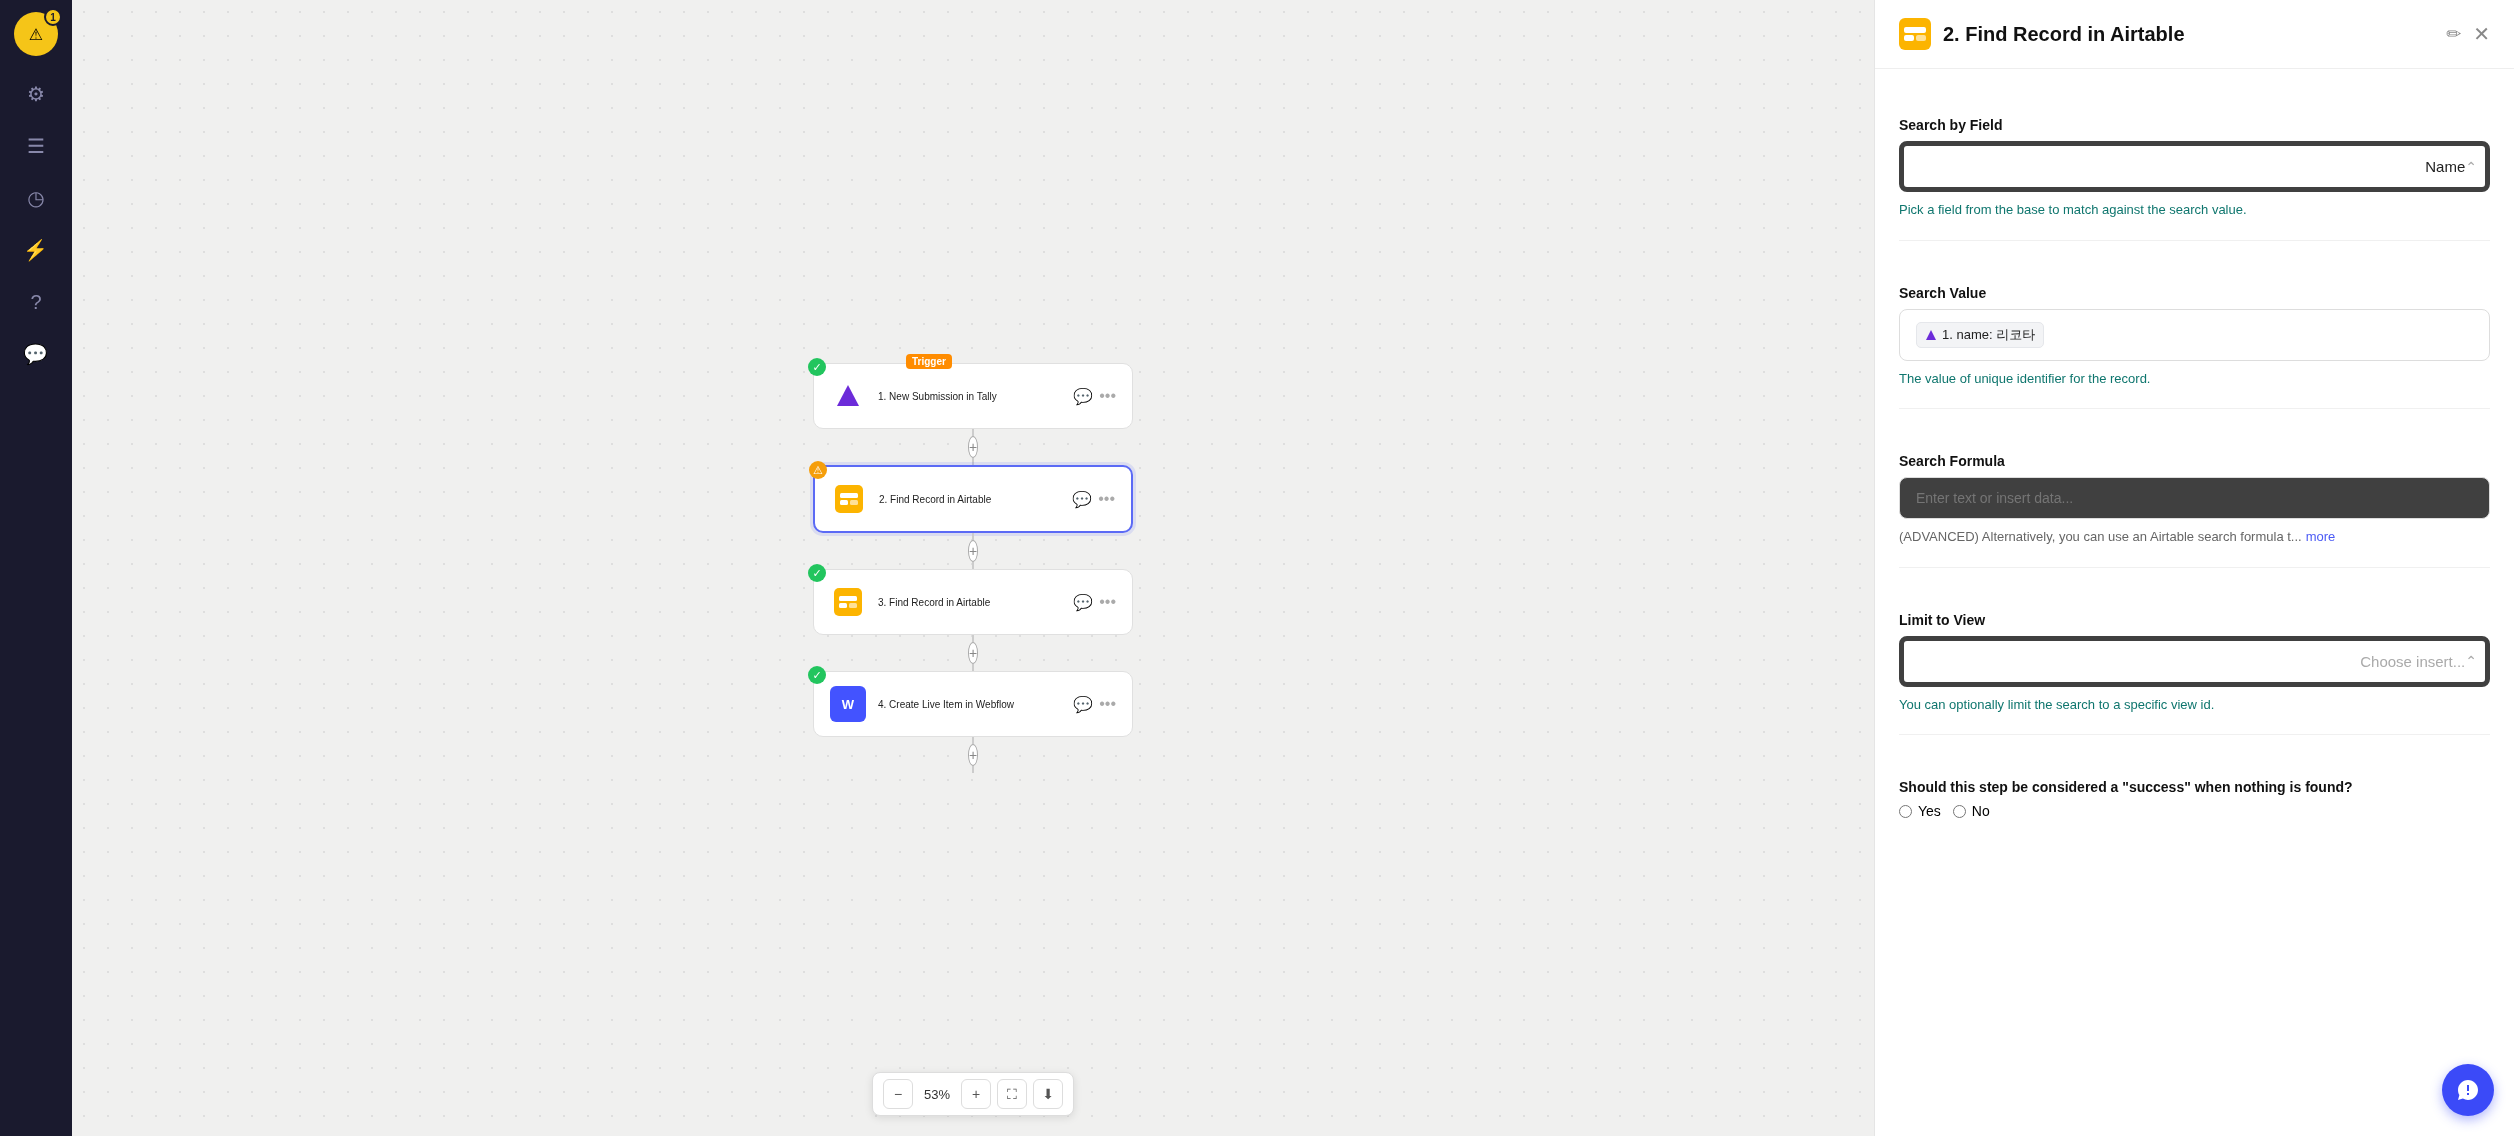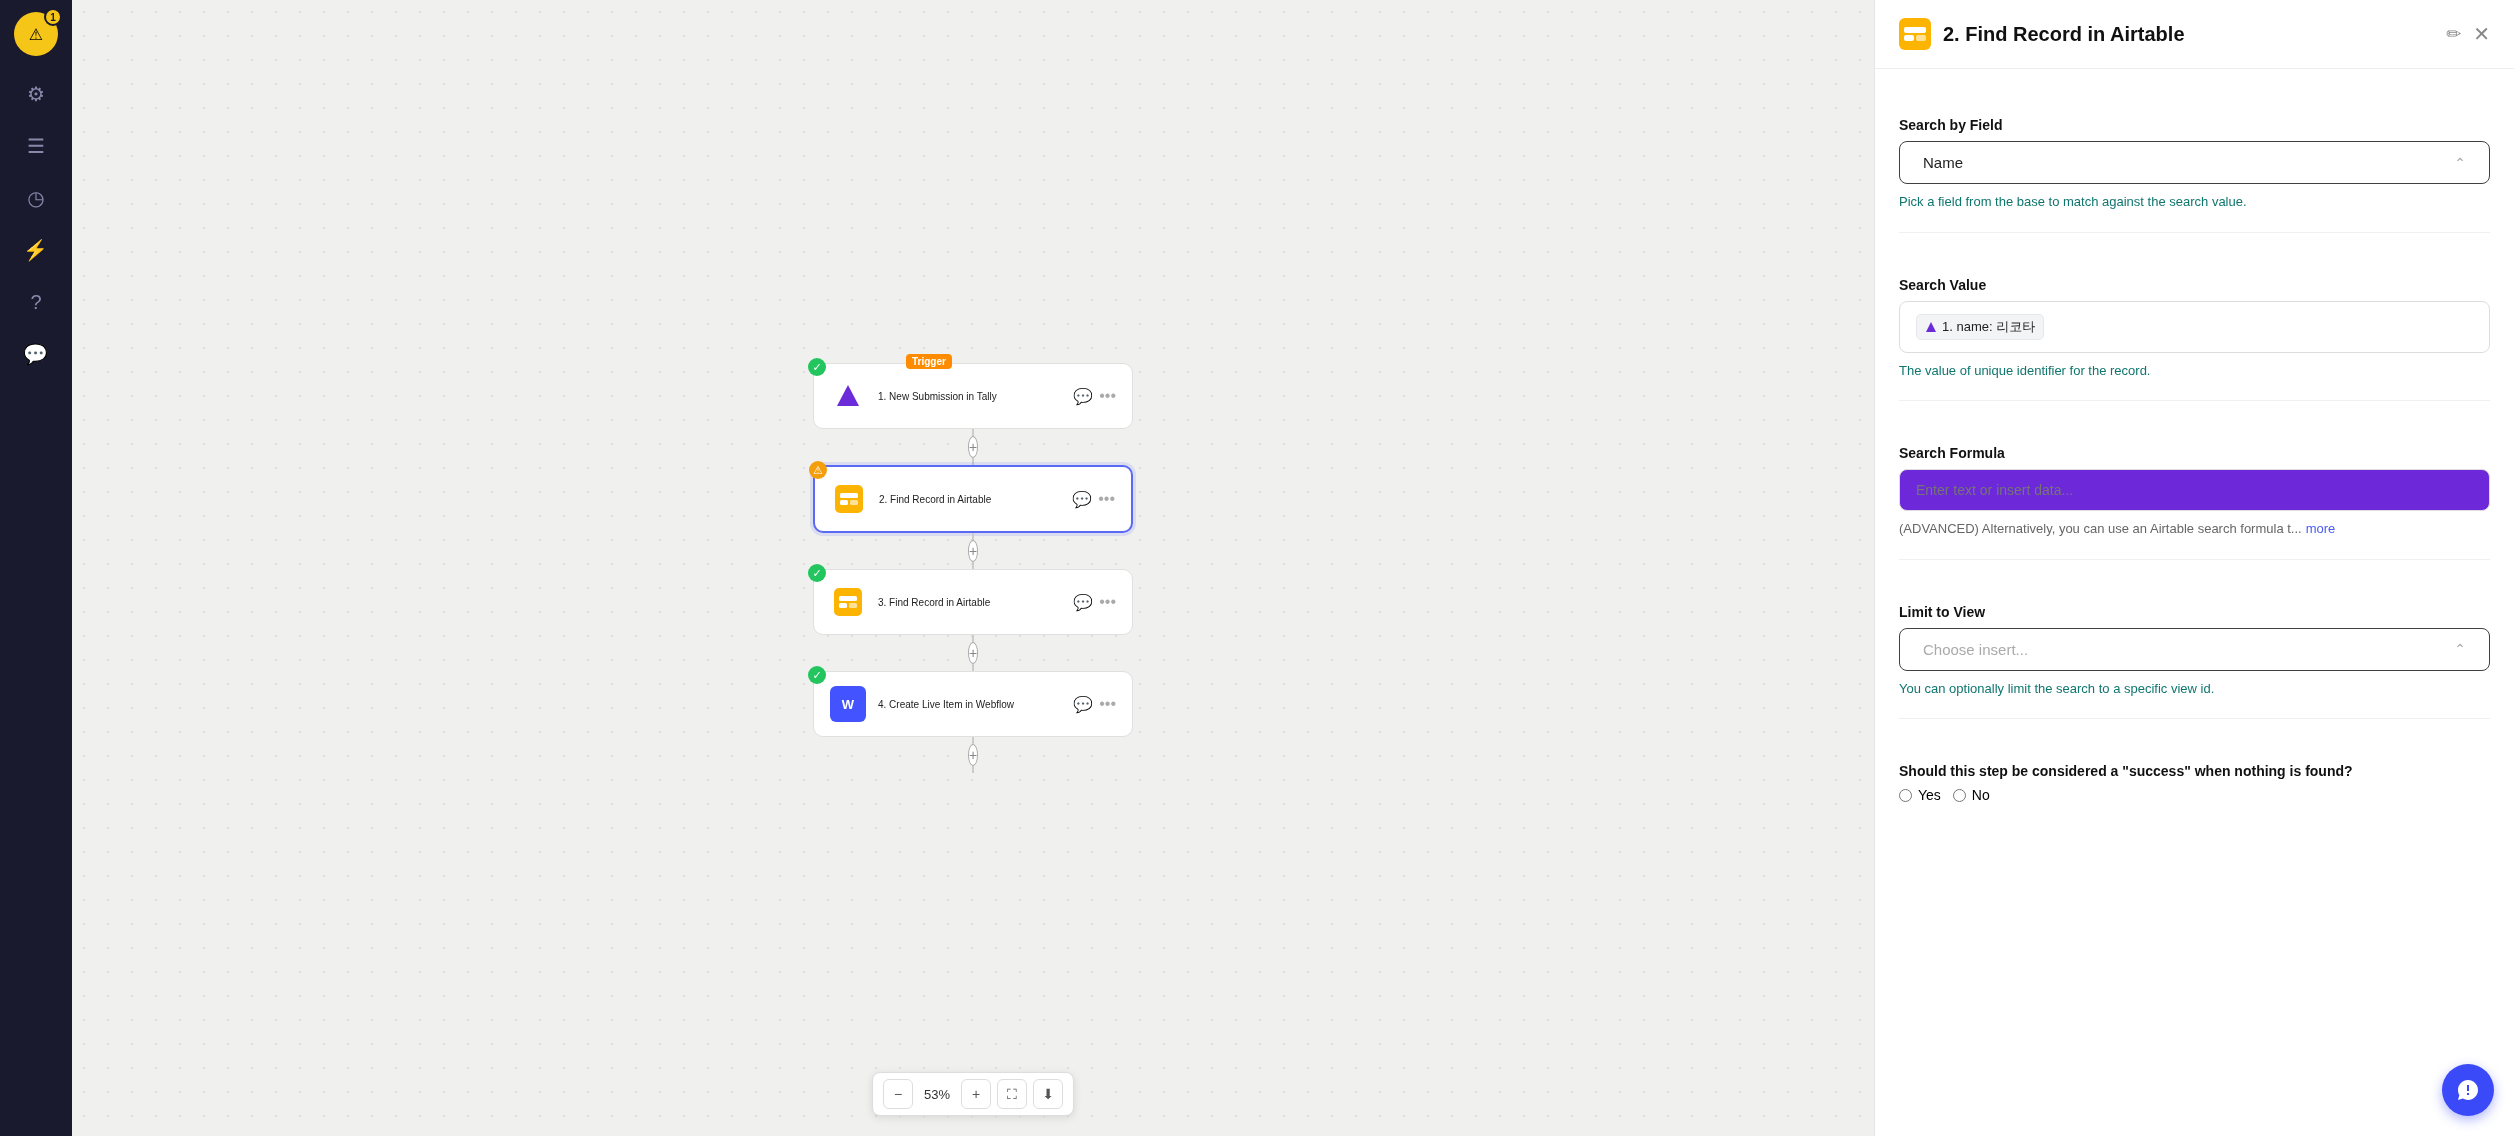--- a/index.html
+++ b/index.html
@@ -291,26 +291,26 @@
       font-weight: 600;
       color: #111;
     }
     .field-hint {
       font-size: 13px;
       color: #0f766e;
       line-height: 1.5;
     }
 
     .select-field {
-      border: 1px solid #404040;
+      border: 5px solid #404040;
       border-radius: 8px;
-      padding: 12px 23px;
-      display: flex;
-      align-items: center;
-      justify-content: space-between;
+      padding: 12px 8px;
+      display: flex;
+      align-items: center;
+      justify-content: flex-end;
       cursor: pointer;
       background: #fff;
     }
     .select-field .placeholder { color: #aaa; font-size: 15px; }
     .select-field .value { color: #222; font-size: 15px; }
     .select-chevron { color: #aaa; font-size: 14px; }
 
     .search-value-field {
       border: 1px solid #ddd;
       border-radius: 8px;
@@ -332,21 +332,21 @@
       font-size: 13px;
       color: #222;
     }
 
     .text-input-field {
       border: 1px solid #ddd;
       border-radius: 8px;
       padding: 12px 16px;
       font-size: 14px;
       color: #aaa;
-      background: #6d28d9;
+      background: #404040;
       width: 100%;
       outline: none;
     }
 
     .advanced-hint {
       font-size: 13px;
       color: #666;
       line-height: 1.5;
       display: flex;
       align-items: flex-end;

